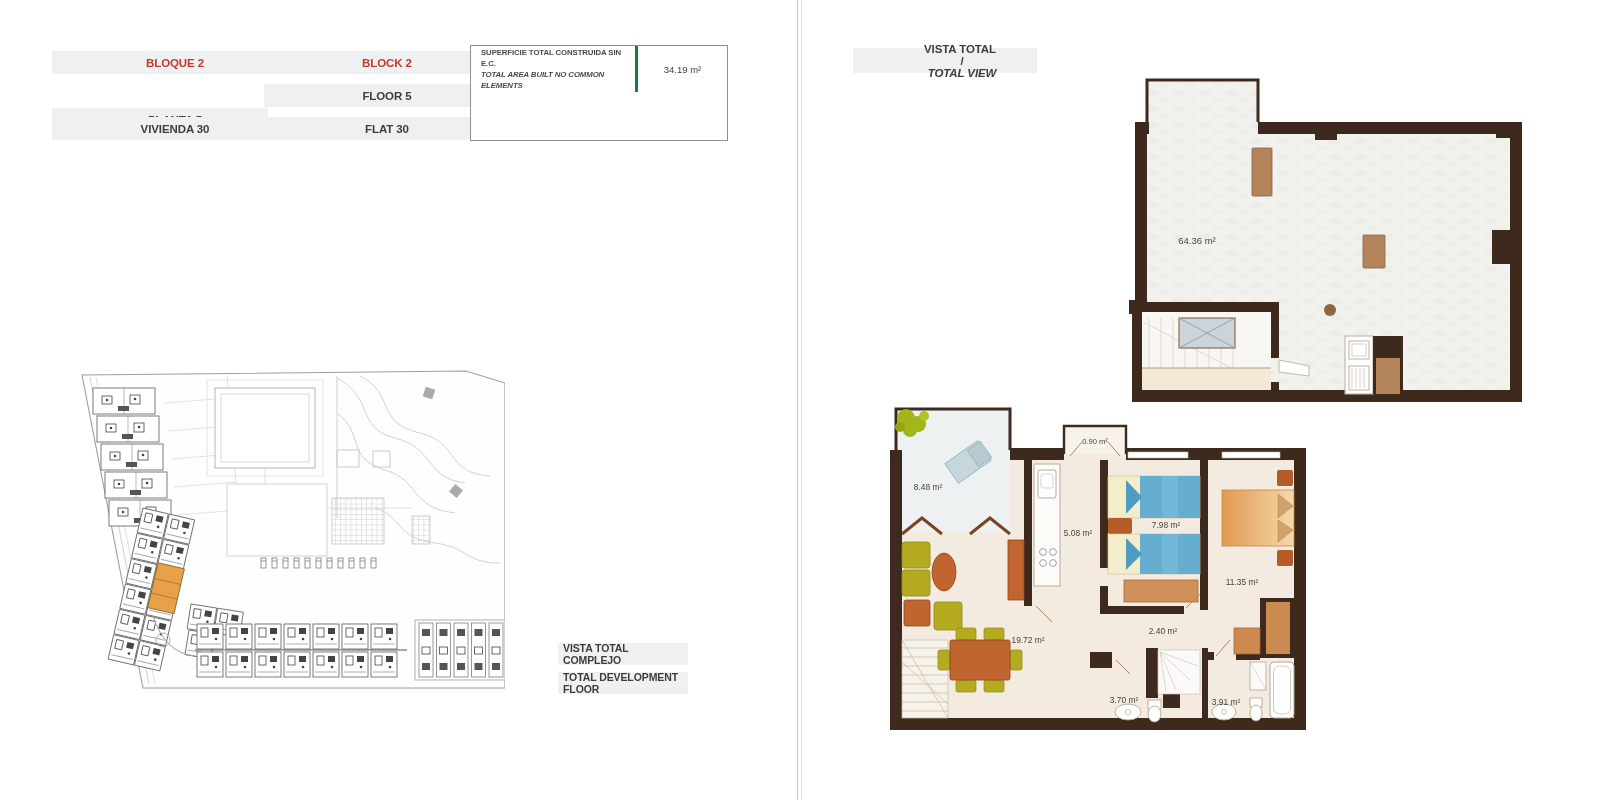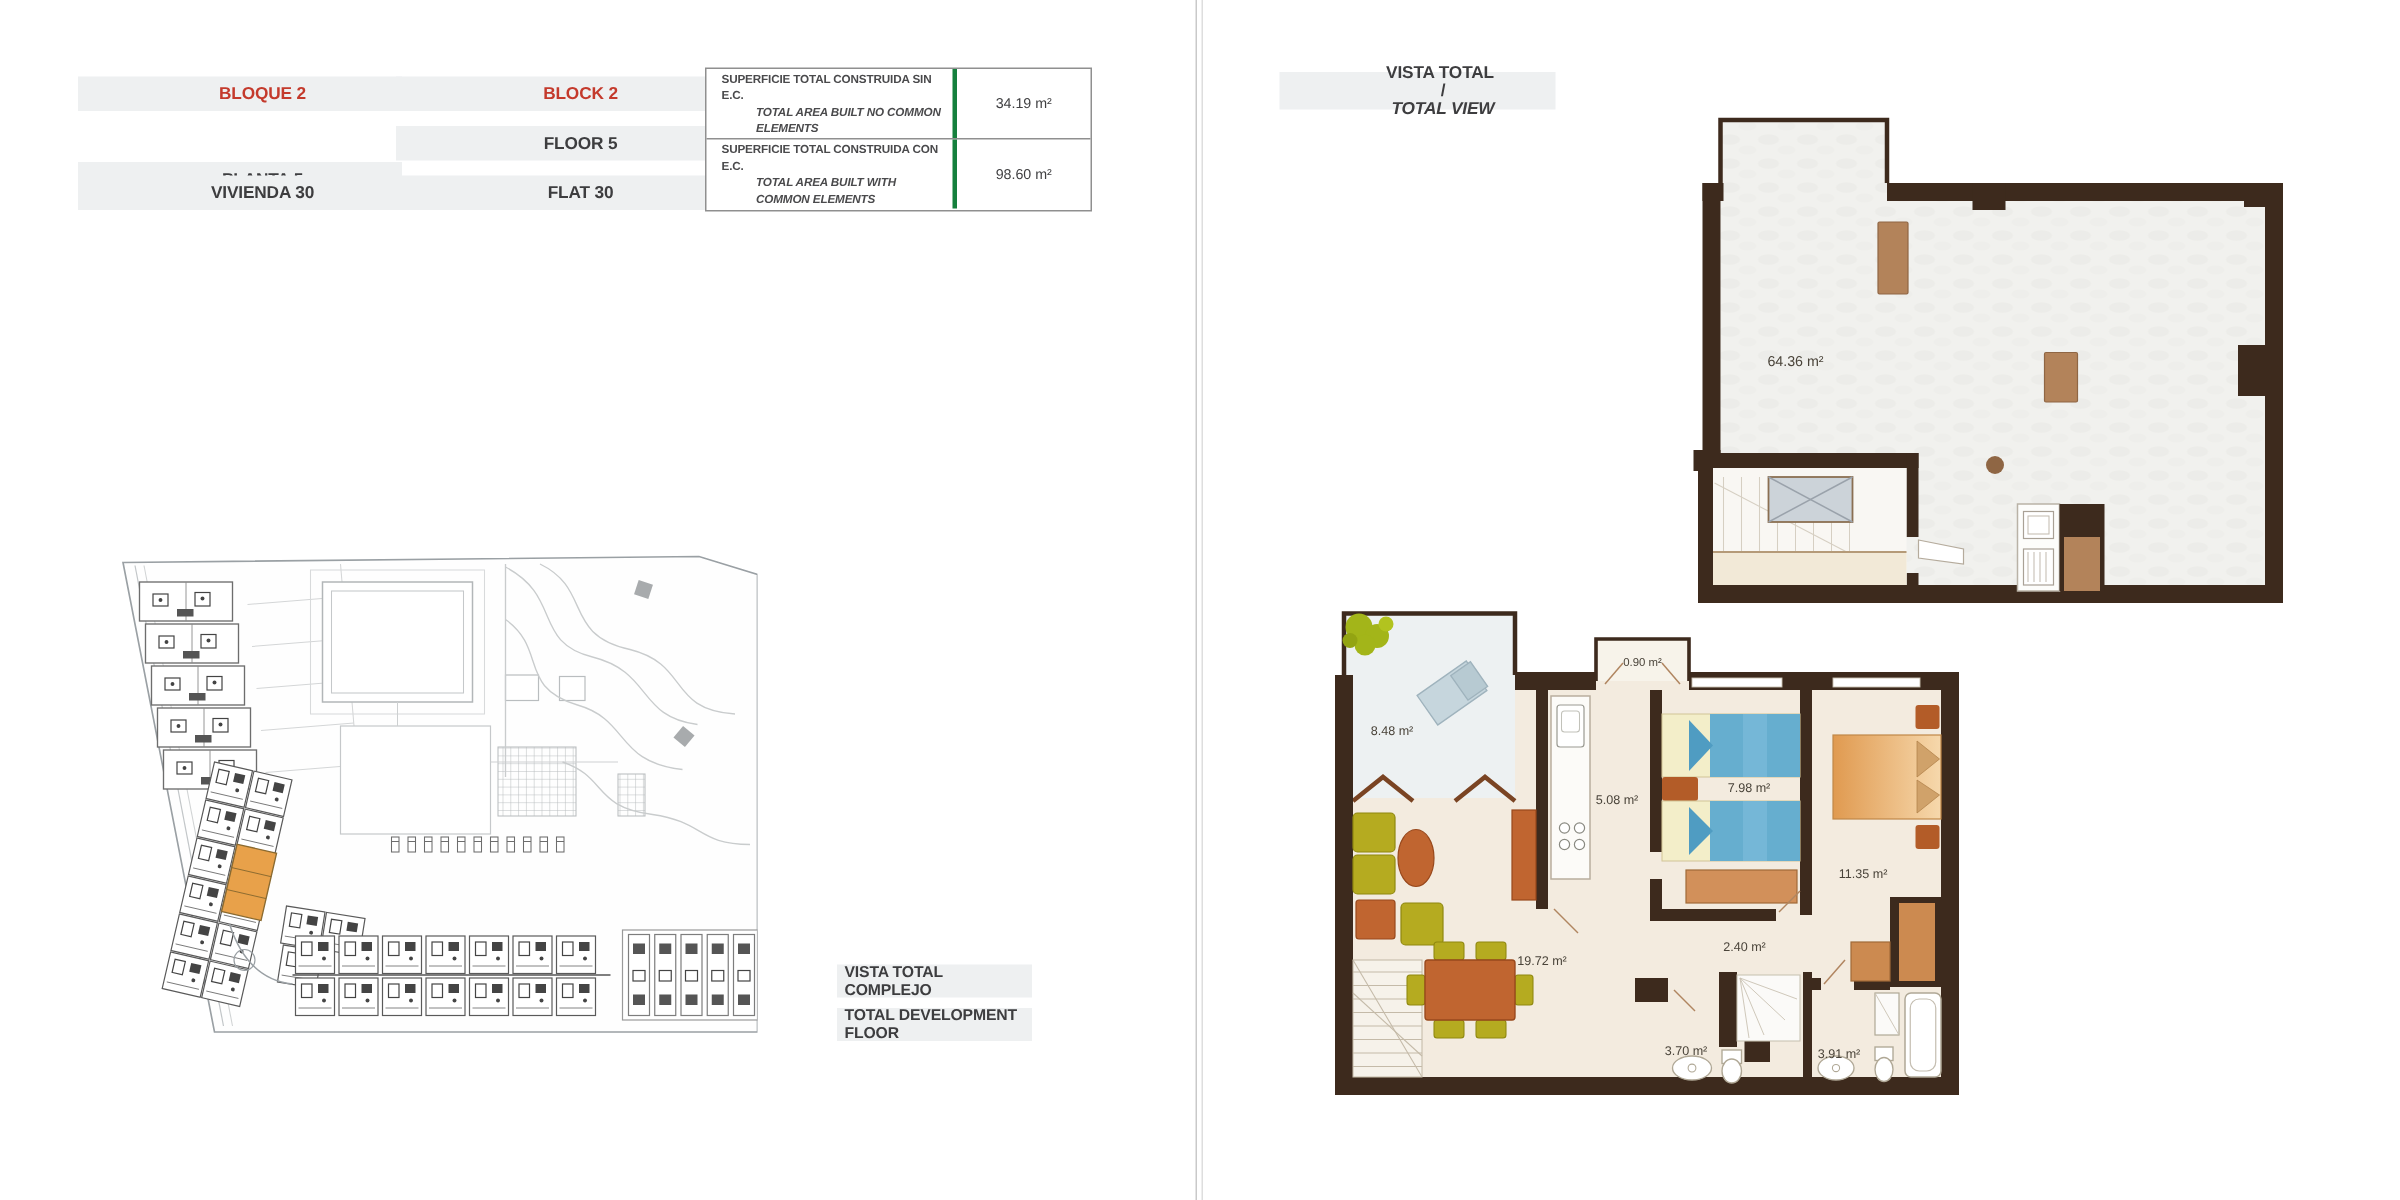--- a/index.html
+++ b/index.html
@@ -20,21 +20,21 @@
   
   .atable{position:absolute;left:470px;top:45px;width:256px;height:94px;
           border:1px solid #8f8f8f;background:#fff;}
   .arow{height:46px;display:flex;}
   .arow + .arow{border-top:1px solid #8f8f8f;}
   .acell-t{width:167px;border-right:3px solid #15803d;display:flex;flex-direction:column;
            justify-content:center;padding-left:10px;box-sizing:border-box;}
   .acell-v{flex:1;display:flex;align-items:center;justify-content:center;
            font-size:9.5px;color:#3f3f41;}
   .t1{font-size:7.8px;font-weight:bold;color:#4a4a4c;letter-spacing:-0.1px;line-height:11px;}
-  .t2{font-size:7.8px;font-weight:bold;font-style:italic;color:#4a4a4c;letter-spacing:-0.1px;line-height:11px;margin-left:23px;}
+  .t2{font-size:7.8px;font-weight:bold;font-style:italic;color:#4a4a4c;letter-spacing:-0.1px;line-height:11px;}
   svg{display:block;}
   svg text{font-family:"Liberation Sans",sans-serif;fill:#4a443a;}
   .roomlbl{font-size:8.4px;}
   .rooflbl{font-size:9.5px;}
 </style>
 </head>
 <body>
 
 <div class="fold" style="left:797px;background:#c9c9c9;"></div>
 <div class="fold" style="left:801px;background:#dedede;"></div>
@@ -59,27 +59,20 @@
     <span>FLAT 30</span>
   </div>
 
 <div class="atable">
   <div class="arow">
     <div class="acell-t">
       <div class="t1">SUPERFICIE TOTAL CONSTRUIDA SIN E.C.</div>
       <div class="t2">TOTAL AREA BUILT NO COMMON ELEMENTS</div>
     </div>
     <div class="acell-v">34.19 m²</div>
-  </div>
-  <div class="arow">
-    <div class="acell-t">
-      <div class="t1">SUPERFICIE TOTAL CONSTRUIDA CON E.C.</div>
-      <div class="t2">TOTAL AREA BUILT WITH COMMON ELEMENTS</div>
-    </div>
-    <div class="acell-v">98.60 m²</div>
   </div>
 </div>
 
 <svg class="abs" style="left:75px;top:358px;" width="430" height="332" viewBox="0 0 430 332">
   <defs>
     <g id="su">
       <rect x="0" y="0" width="62" height="26" fill="#ffffff" stroke="#6d6d6d" stroke-width="0.9"></rect>
       <line x1="31" y1="0" x2="31" y2="26" stroke="#8a8a8a" stroke-width="0.6"></line>
       <rect x="9" y="8" width="10" height="8" fill="none" stroke="#444" stroke-width="0.8"></rect>
       <circle cx="14" cy="12" r="1.3" fill="#444"></circle>

